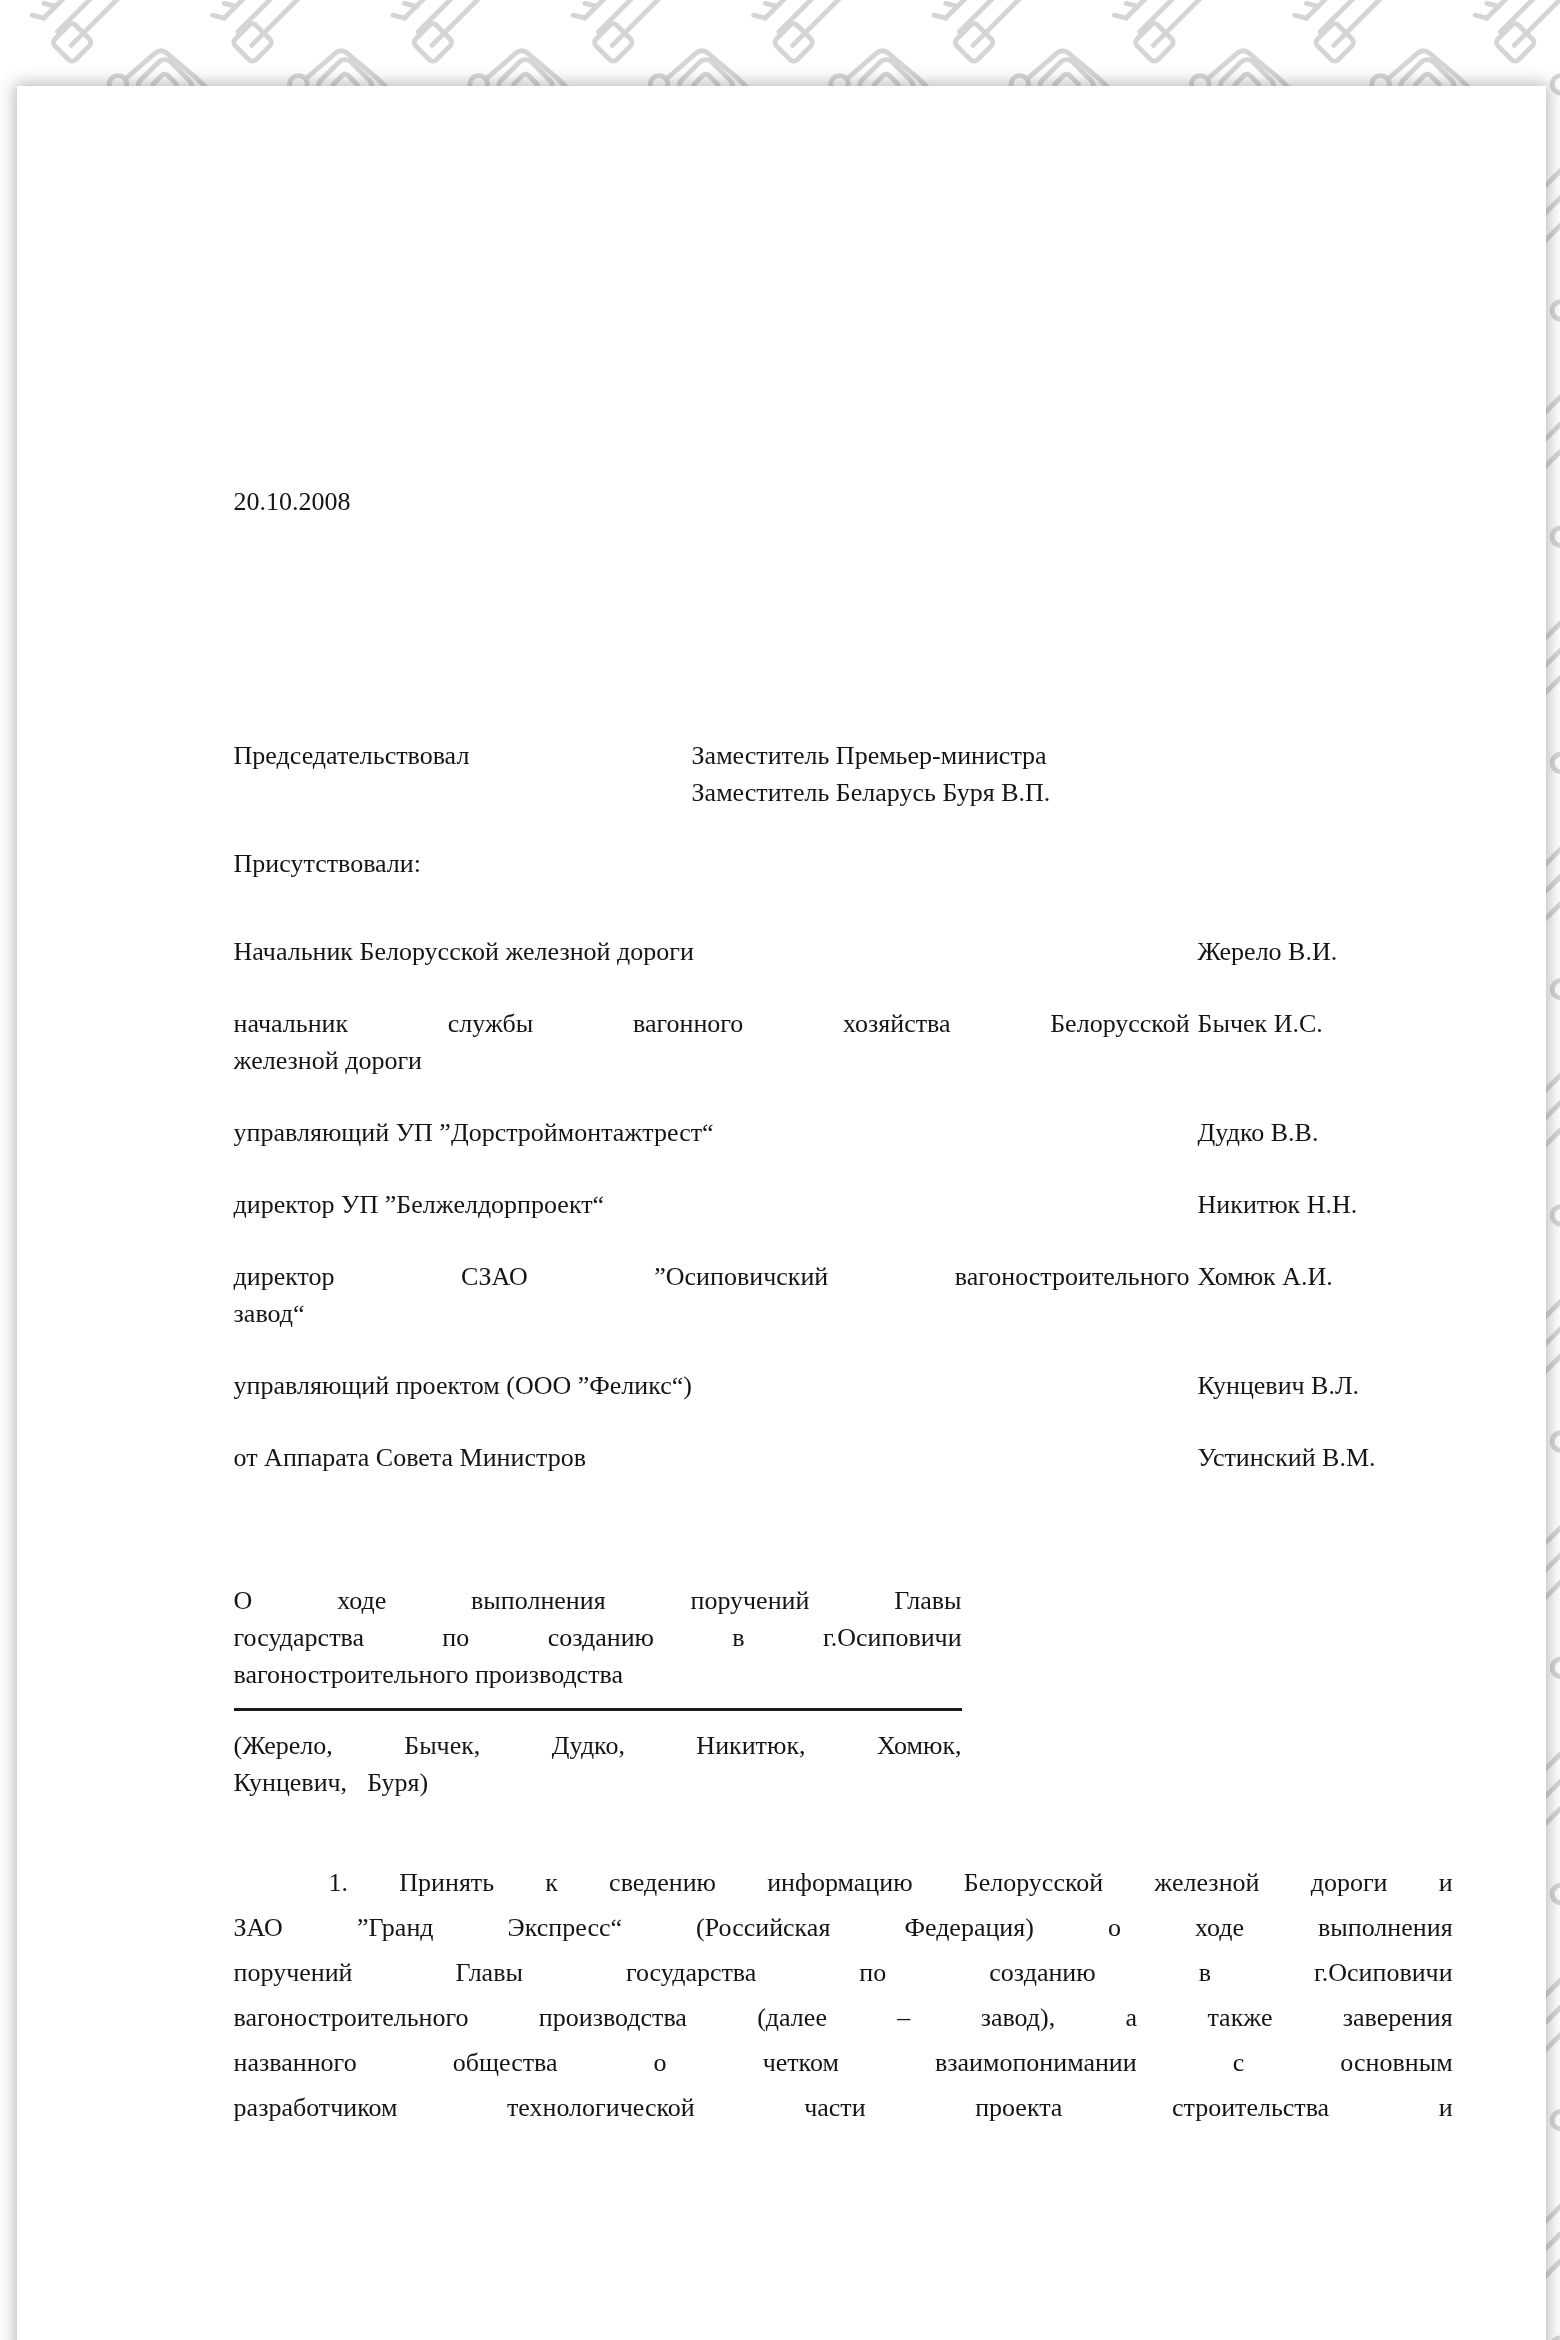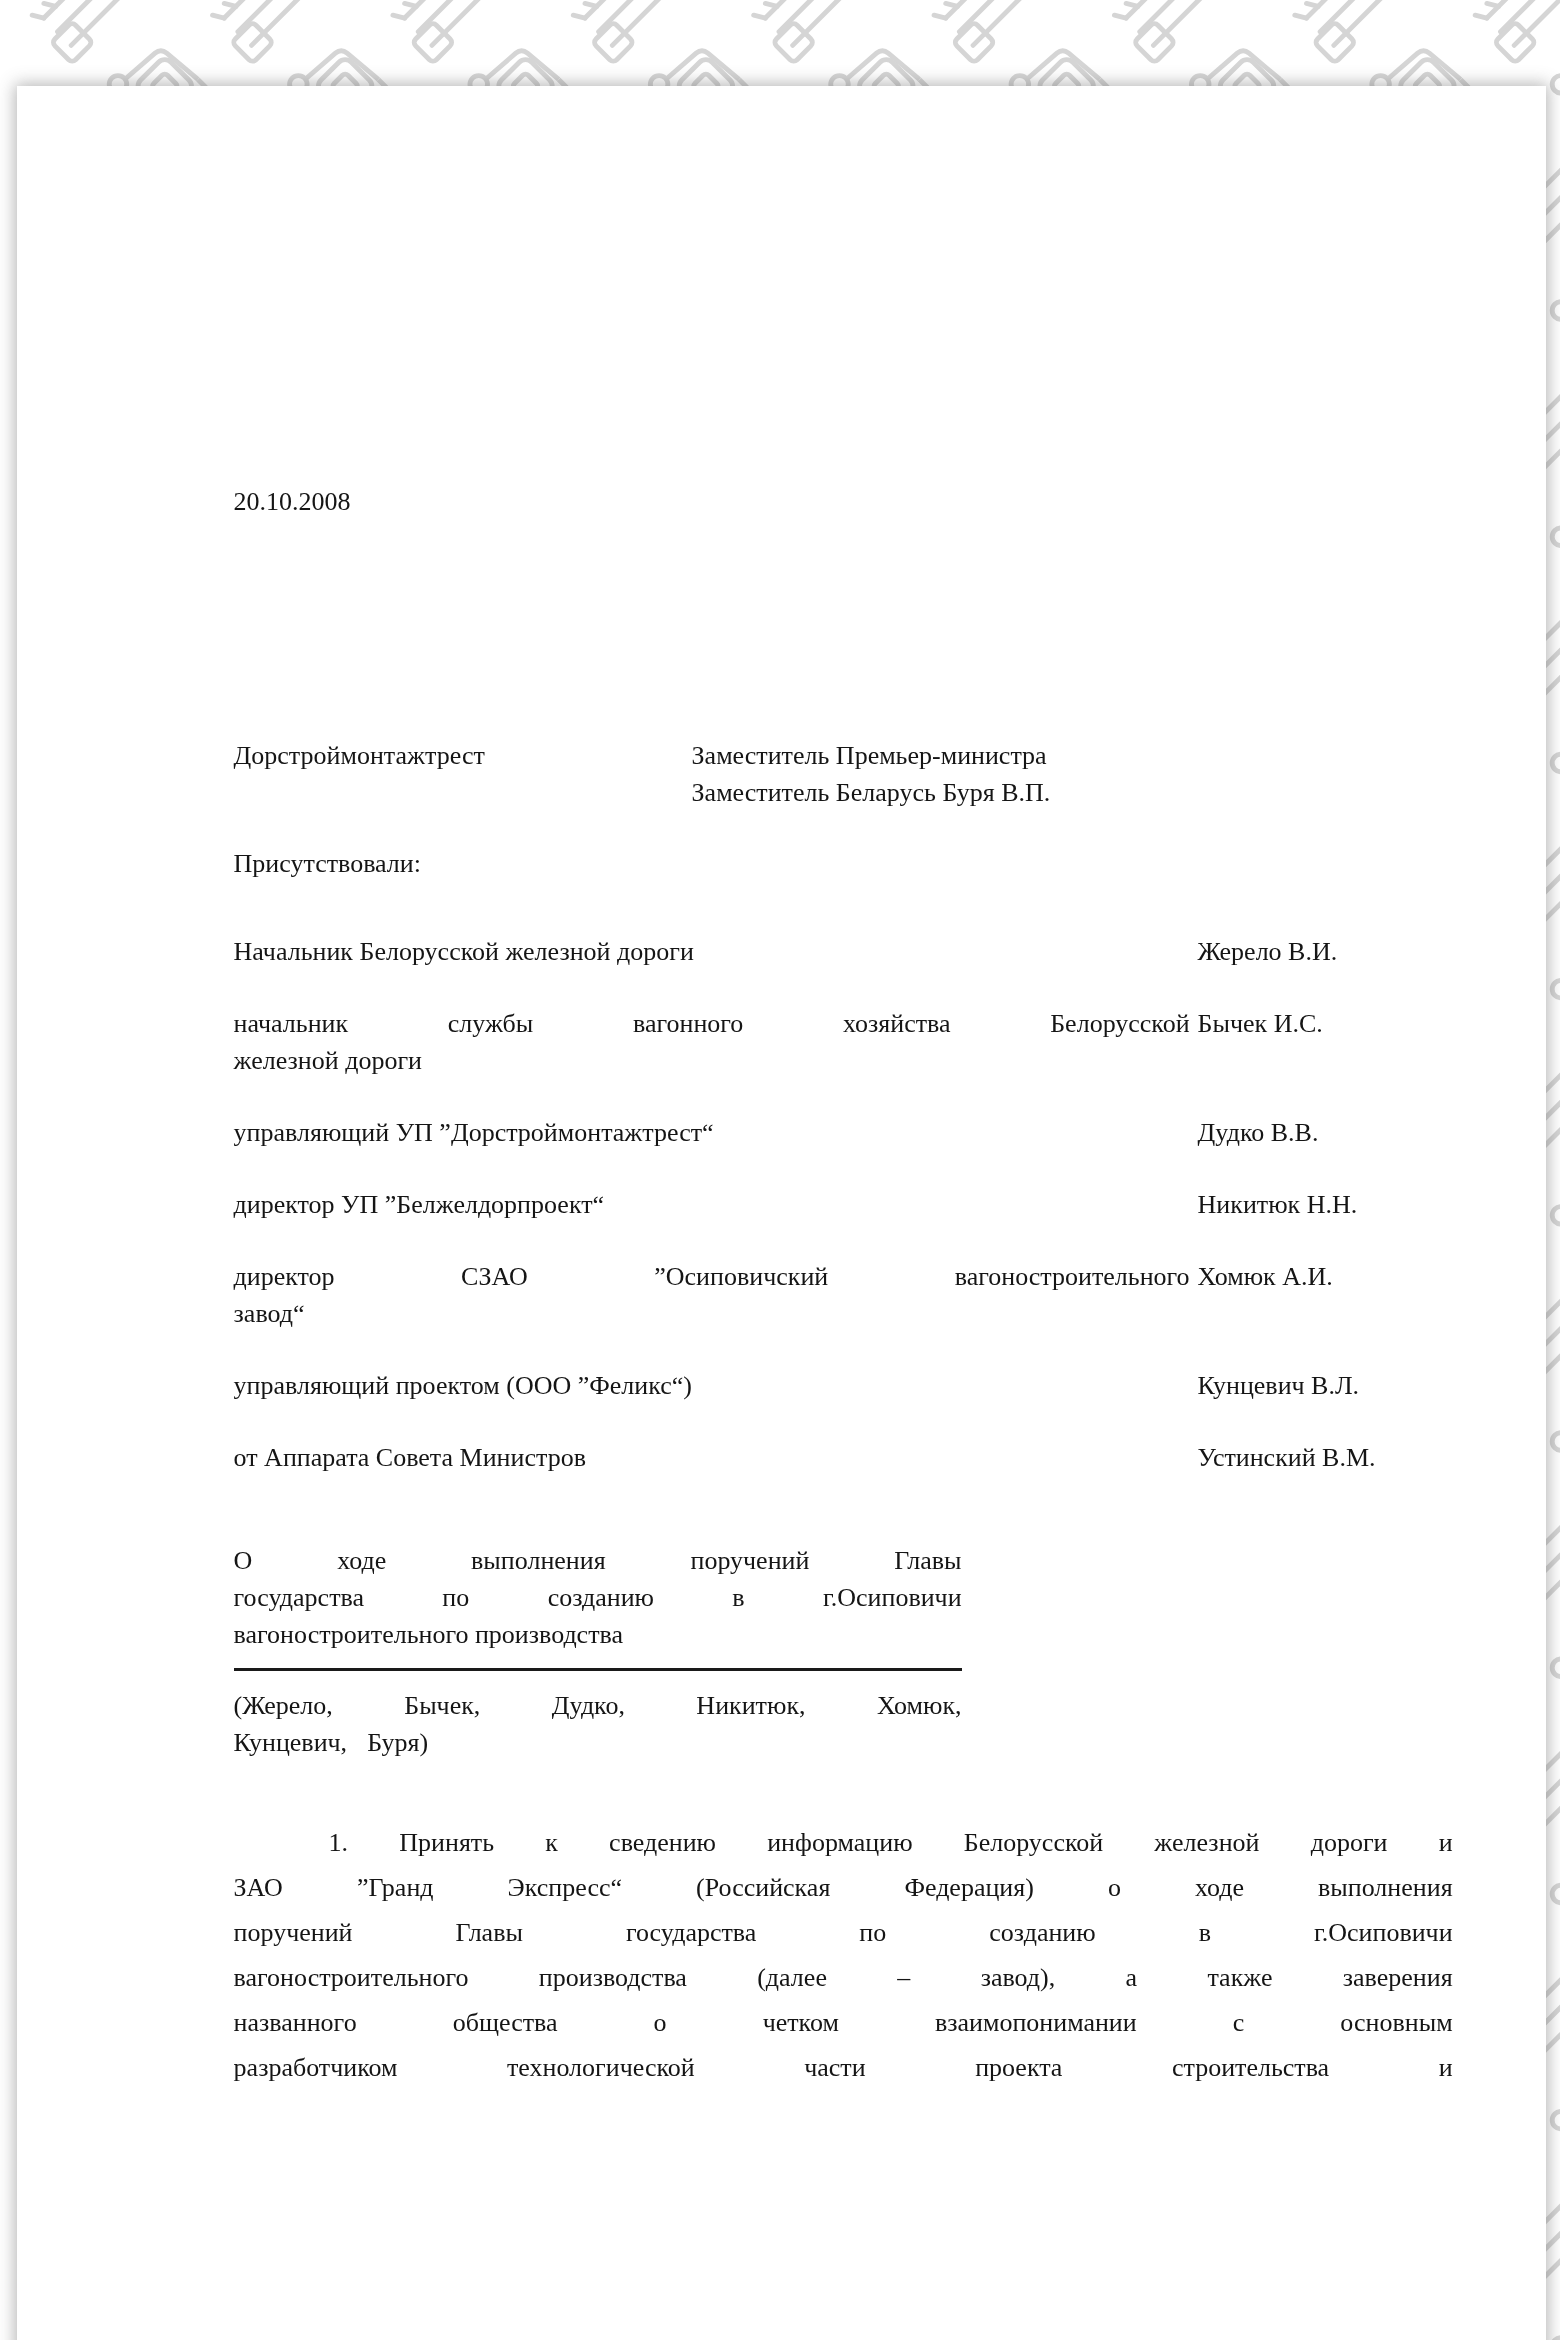--- a/index.html
+++ b/index.html
@@ -31,21 +31,21 @@
   .date        { margin-top: 397px; }
   .chair       { margin-top: 217px; display: flex; }
   .chair-label { width: 458px; flex: 0 0 458px; }
   .chair-value { width: 605px; white-space: nowrap; }
   .present     { margin-top: 34px; }
   .rows        { margin-top: 51px; }
   .row         { position: relative; margin-bottom: 35px; }
   .role        { width: 956px; }
   .jline       { text-align: justify; text-align-last: justify; }
   .name        { position: absolute; left: 964px; top: 0; white-space: nowrap; }
-  .subject     { margin-top: 66px; width: 728px; }
+  .subject     { margin-top: 106px; width: 728px; }
   .rule        { margin-top: 14.6px; width: 728px; border-top: 3.9px solid #1a1a1a; }
   .note        { margin-top: 16.6px; width: 728px; }
   .note .gap   { word-spacing: 13.7px; }
   .para        { margin-top: 59px; width: 1219px; line-height: 45px; }
   .para .indent{ text-indent: 95px; }
 </style>
 </head>
 <body>
 
 <svg id="backdrop" xmlns="http://www.w3.org/2000/svg" width="1560" height="2341" viewBox="0 0 1600 2400">
@@ -278,21 +278,21 @@
       <use href="#motif-diag" x="1495" y="2452"></use>
     </g>
 </svg>
 
 <div class="page">
   <div class="content" style="color: rgb(21, 21, 21);">
 
     <div class="date">20.10.2008</div>
 
     <div class="chair">
-      <div class="chair-label">Дорстроймонтажтрест</div>
+      <div class="chair-label">Председательствовал</div>
       <div class="chair-value">
         <div>Заместитель Премьер-министра</div>
         <div>Заместитель Беларусь Буря В.П.</div>
       </div>
     </div>
 
     <div class="present">Присутствовали:</div>
 
     <div class="rows">
 

